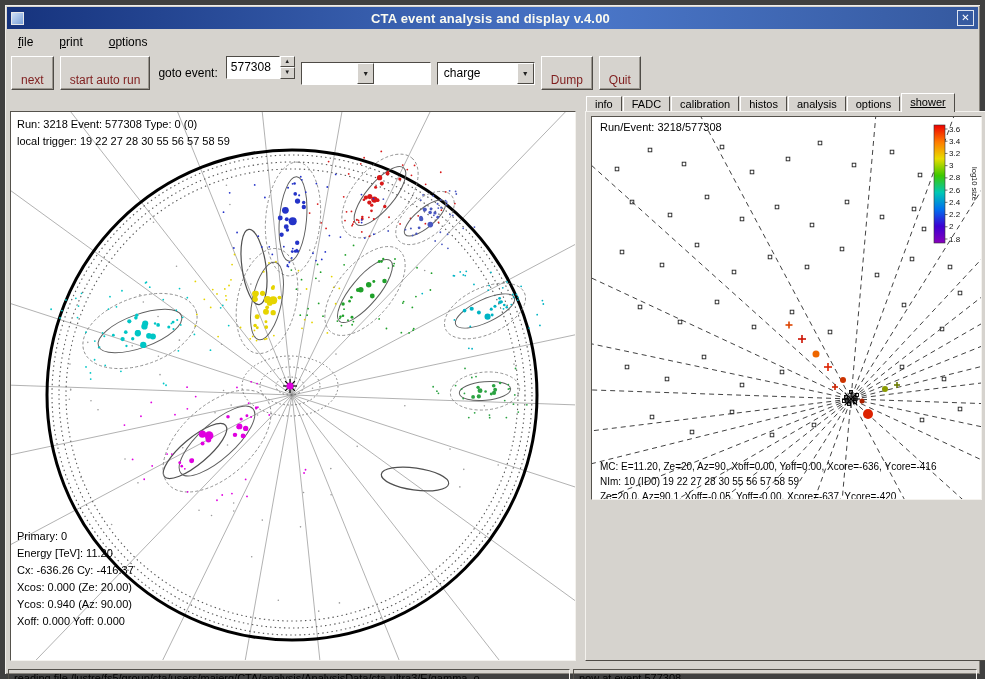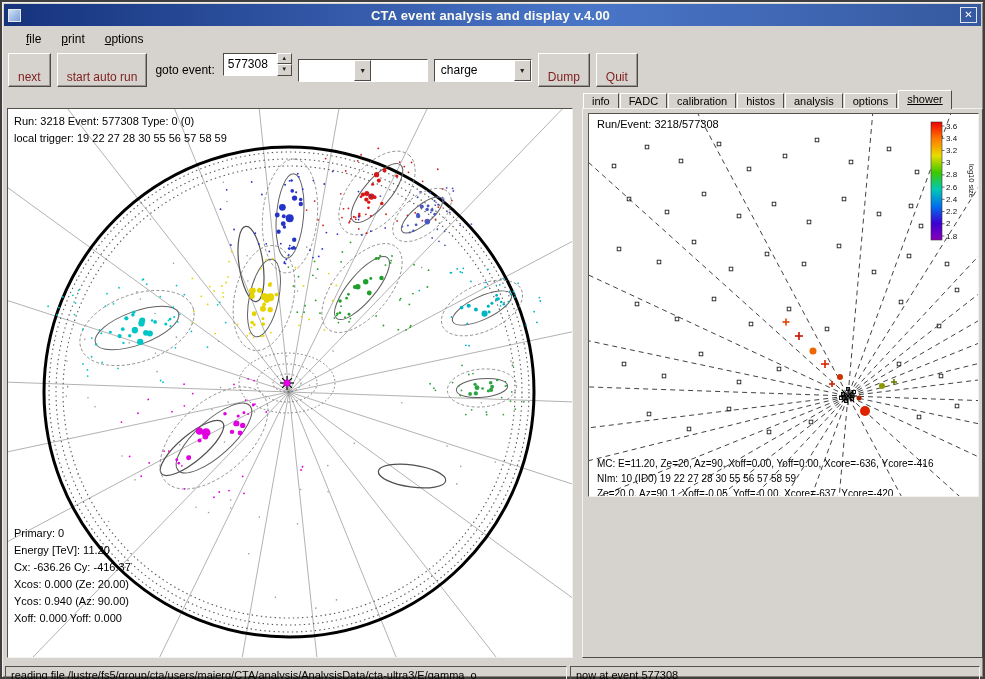--- a/index.html
+++ b/index.html
@@ -1,25 +1,25 @@
 <!DOCTYPE html>
 <html><head>
 <meta charset="utf-8">
 <style>
   *{box-sizing:border-box;margin:0;padding:0;}
   html,body{width:985px;height:679px;overflow:hidden;}
   body{font-family:"Liberation Sans",sans-serif;background:#d6d3ce;}
-  .window{width:985px;height:679px;border:2px solid #404040;background:#d6d3ce;
+  .window{width:985px;height:679px;border:5px solid #404040;background:#d6d3ce;
     box-shadow:inset 1px 1px 0 #f0eeea, inset -1px -1px 0 #8a867f;position:relative;}
   .titlebar{height:22px;margin:2px 2px 0 2px;display:flex;align-items:center;gap:5px;
     background:linear-gradient(to right,#16337d,#4a76c8 60%,#35599f);padding:0 4px;}
   .app-icon{width:13px;height:13px;border:1px solid #e8e8e8;background:linear-gradient(135deg,#cfe0f8,#7aa0d8);}
   .tb-title{flex:1;text-align:center;font-size:13px;font-weight:bold;color:#fbfbf0;letter-spacing:.2px;}
   .tb-close{width:17px;height:16px;border:1px solid #dfe5f0;color:#fff;font-size:10px;line-height:14px;text-align:center;cursor:default;}
-  .menubar{height:22px;display:flex;align-items:center;padding:13px 5px;gap:4px;margin-left:11px;}
+  .menubar{height:22px;display:flex;align-items:center;padding:13px 5px;gap:10px;}
   .menu-item{display:inline-block;padding:2px 8px;font-size:12px;color:#000;}
   .menu-item::first-letter{text-decoration:underline;}
   .toolbar{height:36px;display:flex;align-items:center;padding:0 6px;gap:6px;}
   .btn{font-family:inherit;font-size:12px;color:#7f1d1d;background:#d6d3ce;height:23px;padding:16px 9px;
     border:1px solid;border-color:#ffffff #4e4b46 #4e4b46 #ffffff;box-shadow:inset -1px -1px 0 #9a968f;}
   .lbl{font-size:12px;padding:0 2px;}
   .spin{display:flex;height:35px;}
   .spin-input{width:54px;height:23px;border:1px solid;border-color:#4e4b46 #ffffff #ffffff #4e4b46;
     background:#fff;font:12px "Liberation Sans",sans-serif;padding:0 4px;}
   .spin-btns{display:flex;flex-direction:column;width:15px;height:23px;}

